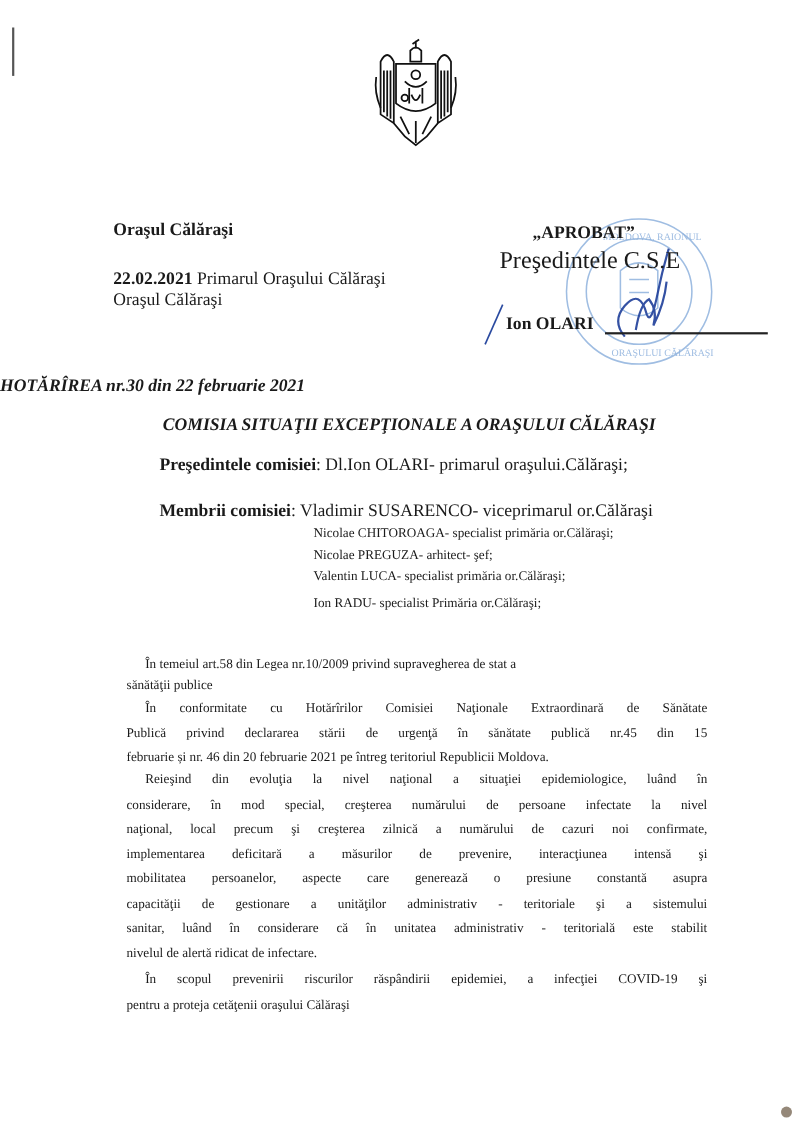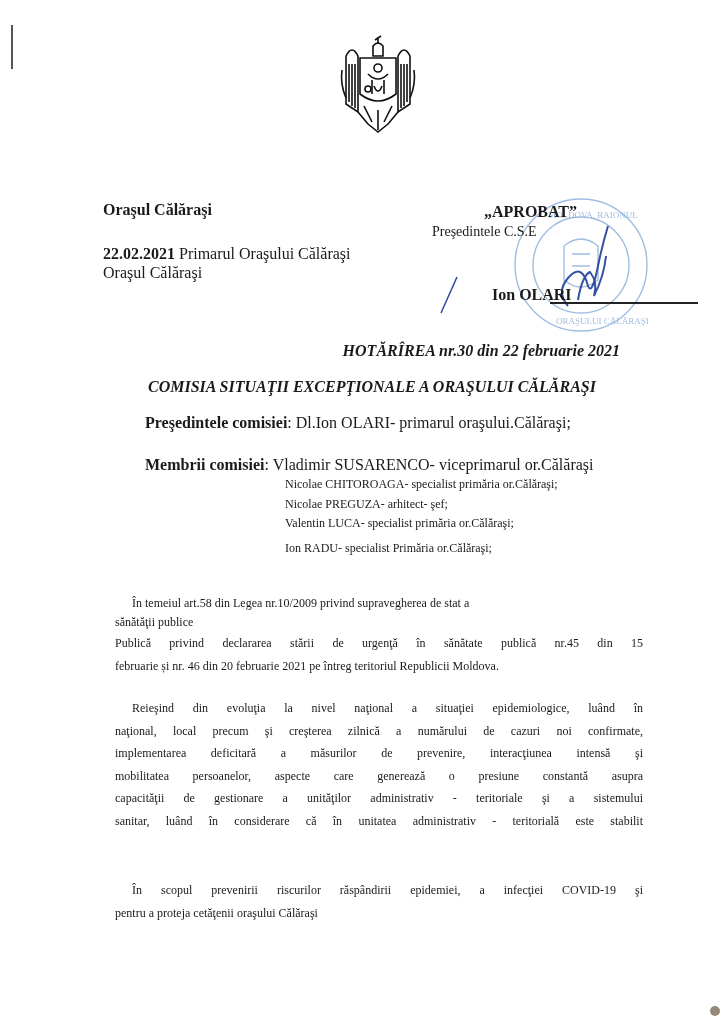--- a/index.html
+++ b/index.html
@@ -11,21 +11,21 @@
   .coat { position: absolute; left: 338px; top: 34px; width: 80px; height: 100px; }
   .abs { position: absolute; white-space: nowrap; }
   .b { font-weight: bold; }
   .it { font-style: italic; font-weight: bold; }
   .fs { font-size: 16px; line-height: 18px; }
   .left-block { left: 103px; }
   .approve { left: 484px; top: 203px; font-size: 16px; }
   .stamp { position: absolute; left: 512px; top: 196px; width: 138px; height: 138px; }
   .sig-line { position: absolute; left: 550px; top: 302px; width: 148px; height: 1.5px; background: #222; }
   .slash { position: absolute; left: 437px; top: 275px; width: 24px; height: 40px; }
-  .title { left: 0; width: 620px; text-align: right; font-size: 16px; }
+  .title { left: 0; width: 620px; text-align: left; font-size: 16px; }
   .members { left: 285px; font-size: 12px; line-height: 19.5px; }
   .para { position: absolute; left: 115px; width: 528px; font-size: 12px; line-height: 22.5px; text-align: justify; }
   .para .ln { display: block; text-align: justify; text-align-last: justify; }
   .para .ln.last { text-align-last: left; }
   .speck { position: absolute; left: 710px; top: 1006px; width: 10px; height: 10px; border-radius: 50%; background: #7a6a58; opacity: .8; }
 </style>
 </head>
 <body>
 
 <div class="margin-line"></div>
@@ -67,25 +67,25 @@
     <text x="36" y="22">MOLDOVA, RAIONUL</text>
     <text x="44" y="128">ORAŞULUI CĂLĂRAŞI</text>
   </g>
   <g fill="none" stroke="#1f3f9a" stroke-width="2" opacity="0.9">
     <path d="M56 110 Q44 96 56 82 Q70 66 76 90 Q80 100 86 70 Q90 50 96 30"></path>
     <path d="M66 104 Q70 80 78 76 Q86 86 82 100 Q92 80 94 60"></path>
   </g>
 </svg>
 
 <div class="abs approve b">„APROBAT”</div>
-<div class="abs" style="left:432px; top:224px; font-size:14px;">Preşedintele C.S.E</div>
+<div class="abs" style="left:454px; top:224px; font-size:22px;">Preşedintele C.S.E</div>
 <svg class="slash" viewBox="0 0 24 40">
   <path d="M20 2 L4 38" stroke="#2a4aa0" stroke-width="1.5"></path>
 </svg>
-<div class="abs b" style="left:460px; top:286px; font-size:16px;margin-left:32px;">Ion OLARI</div>
+<div class="abs b" style="left:460px; top:286px; font-size:16px;">Ion OLARI</div>
 <div class="sig-line"></div>
 
 <div class="abs title it" style="top:342px;">HOTĂRÎREA nr.30 din 22  februarie  2021</div>
 <div class="abs it" style="left:148px; top:378px; font-size:16px;">COMISIA SITUAŢII EXCEPŢIONALE A ORAŞULUI CĂLĂRAŞI</div>
 
 <div class="abs fs" style="left:145px; top:414px;">
   <span class="b">Preşedintele comisiei</span><span>: Dl.Ion OLARI- primarul oraşului.Călăraşi;</span>
 </div>
 
 <div class="abs fs" style="left:145px; top:456px;">
@@ -95,31 +95,34 @@
 <div class="abs members" style="top:495px;">Nicolae PREGUZA- arhitect- şef;</div>
 <div class="abs members" style="top:514px;">Valentin LUCA- specialist primăria or.Călăraşi;</div>
 <div class="abs members" style="top:539px;">Ion RADU- specialist Primăria or.Călăraşi;</div>
 
 <div class="para" style="top:594px; line-height:19px;">
   <span class="ln" style="text-indent:17px; text-align-last:left;">În temeiul art.58 din Legea nr.10/2009 privind supravegherea de stat a</span>
   <span class="ln last">sănătăţii publice</span>
 </div>
 
 <div class="para" style="top:632px;">
+  <span class="ln" style="text-indent:17px;">În conformitate cu Hotărîrilor Comisiei Naţionale Extraordinară de Sănătate</span>
   <span class="ln">Publică privind declararea stării de urgenţă în sănătate publică nr.45 din 15</span>
   <span class="ln last">februarie și nr. 46 din 20 februarie  2021 pe întreg teritoriul Republicii Moldova.</span>
 </div>
 
 <div class="para" style="top:697px;">
   <span class="ln" style="text-indent:17px;">Reieşind din evoluţia la nivel naţional a situaţiei epidemiologice, luând în</span>
+  <span class="ln">considerare, în mod special, creşterea numărului de persoane infectate la nivel</span>
   <span class="ln">naţional, local precum şi creşterea zilnică a numărului de cazuri noi confirmate,</span>
   <span class="ln">implementarea deficitară a măsurilor de prevenire, interacţiunea intensă şi</span>
   <span class="ln">mobilitatea persoanelor, aspecte care generează o presiune constantă asupra</span>
   <span class="ln">capacităţii de gestionare a unităţilor administrativ - teritoriale şi a sistemului</span>
   <span class="ln">sanitar, luând în considerare că în unitatea administrativ - teritorială este stabilit</span>
+  <span class="ln last">nivelul de alertă ridicat de infectare.</span>
 </div>
 
 <div class="para" style="top:879px;">
   <span class="ln" style="text-indent:17px;">În scopul prevenirii riscurilor răspândirii epidemiei, a infecţiei COVID-19 şi</span>
   <span class="ln last">pentru a proteja cetăţenii oraşului Călăraşi</span>
 </div>
 
 <div class="speck"></div>
 
 </body></html>

